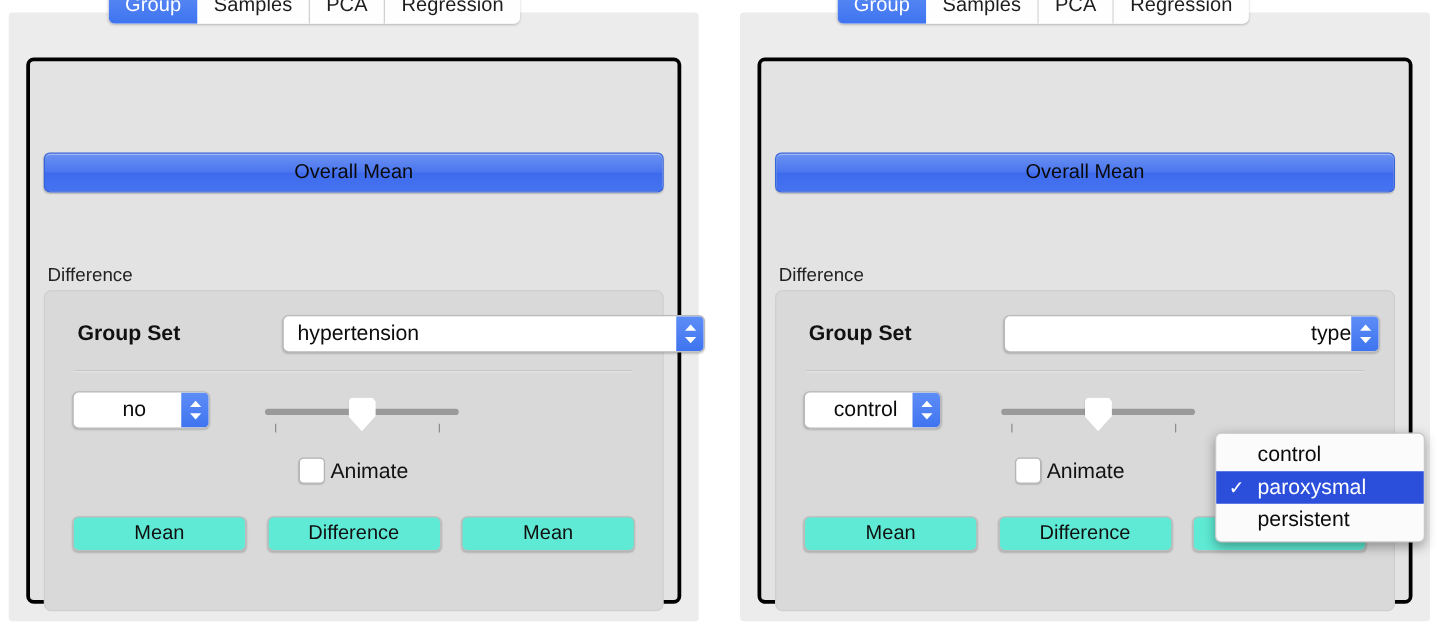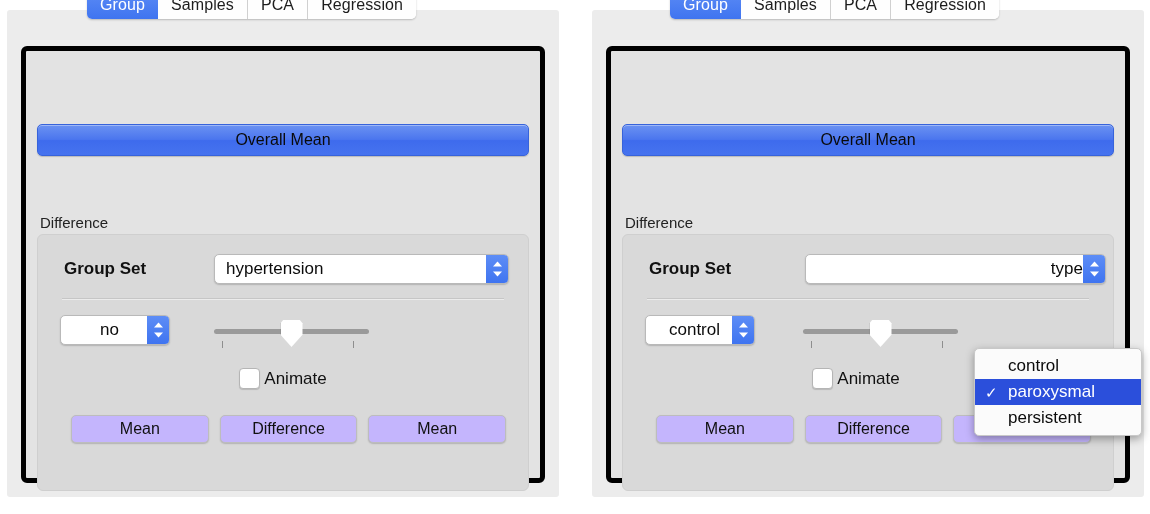--- a/index.html
+++ b/index.html
@@ -25,21 +25,21 @@
   .window.left  { left: 7px;   width: 552px; height: 487px; }
   .window.right { left: 592px; width: 552px; height: 487px; }
 
   .tabview {
     position: absolute;
     left: 14px;
     top: 36px;
     right: 14px;
     bottom: 14px;
     background: #e3e3e3;
-    border: 5px solid #000000;
+    border: 3px solid #000000;
     border-radius: 6px;
   }
 
   
   .tabbar {
     position: absolute;
     top: -19px;
     display: flex;
     height: 28px;
     border-radius: 5px;
@@ -153,22 +153,22 @@
     flex-direction: column;
     align-items: center;
     justify-content: center;
     gap: 2px;
     flex: 0 0 22px;
   }
   .popup .stepper svg { display: block; }
 
   .popup.groupset {
     position: absolute;
-    left: 176px;
-    width: 295px;
+    left: 190px;
+    width: 338px;
   }
   .window.right .popup.groupset {
     left: 182px;
     width: 301px;
     text-align: right;
   }
 
   
   .separator {
     position: absolute;
@@ -257,32 +257,31 @@
     position: absolute;
     left: 22px;
     right: 22px;
     top: 180px;
     display: flex;
     justify-content: space-between;
   }
   .pushbutton {
     width: 139px;
     height: 28px;
-    background: #c4b5fd;
+    background: #5eead4;
     border: 1px solid #bdbdbd;
     border-radius: 5px;
     box-shadow: 0 1px 1.5px rgba(0,0,0,0.18);
     display: flex;
     align-items: center;
     justify-content: center;
     font-size: 16px;
     color: #101010;
     box-sizing: border-box;
     cursor: default;
-    margin-left: 11px;
   }
 
   
   .menu {
     position: absolute;
     left: 351px;
     top: 113px;
     width: 166px;
     background: #fbfbfb;
     border: 1px solid #c8c8c8;

